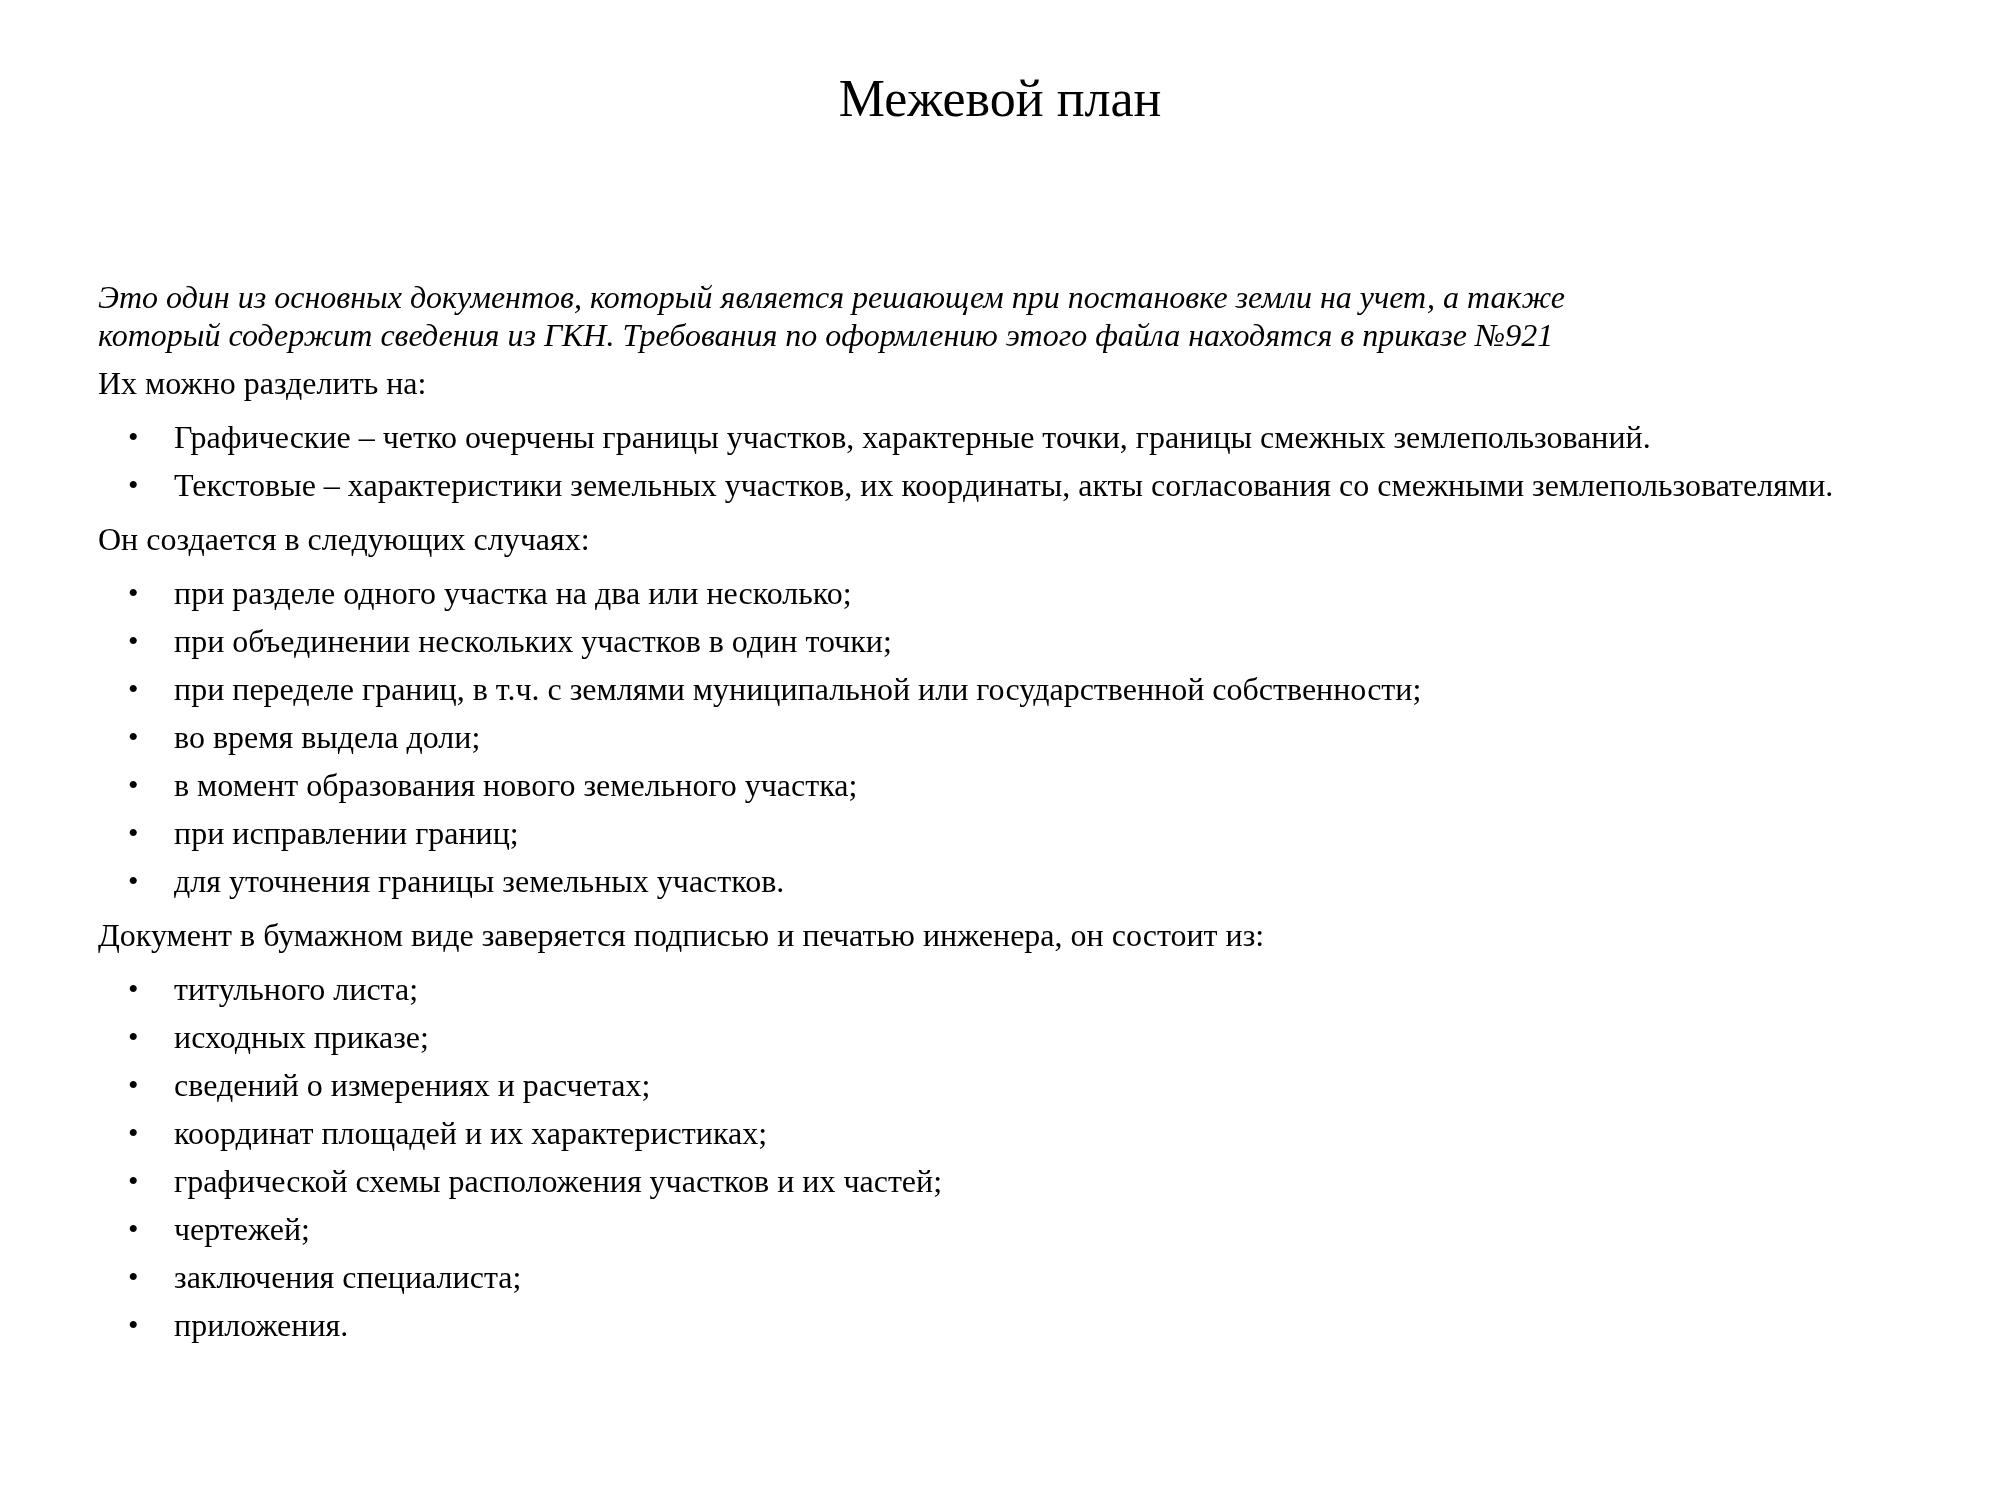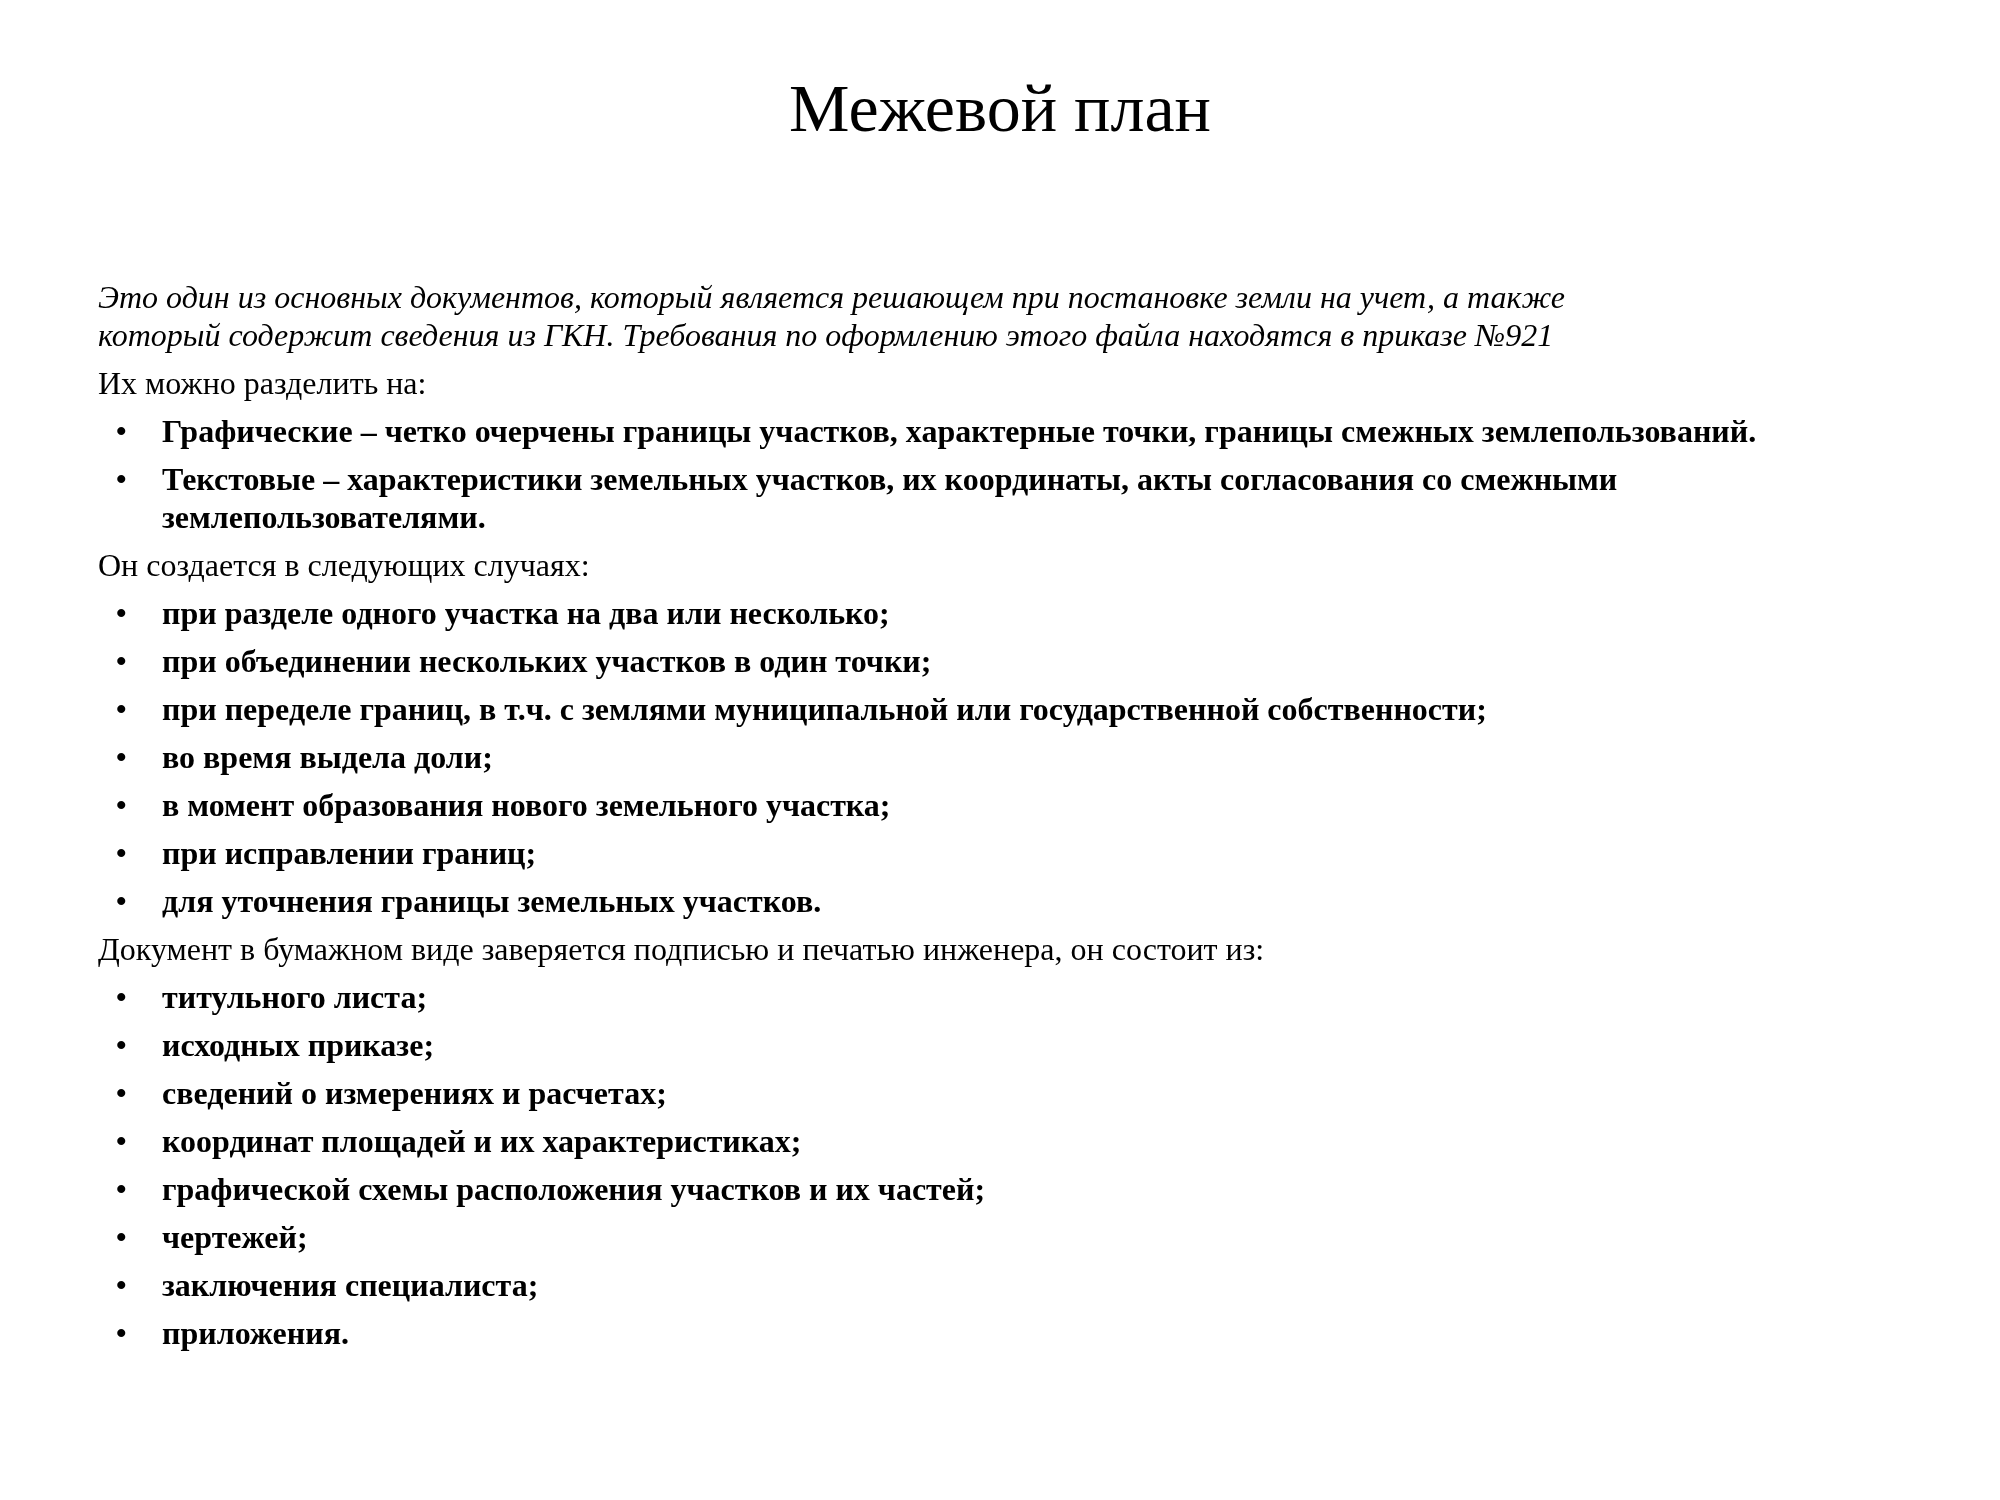--- a/index.html
+++ b/index.html
@@ -15,21 +15,21 @@
     color: #000000;
     font-family: "Liberation Serif", "DejaVu Serif", serif;
     overflow: hidden;
   }
   .title {
     position: absolute;
     top: 68px;
     left: 0;
     width: 100%;
     text-align: center;
-    font-size: 68px;
+    font-size: 52px;
     font-weight: 400;
     line-height: 1.2;
     margin: 0;
   }
   .content {
     position: absolute;
     left: 98px;
     top: 268px;
     width: 1780px;
     font-size: 32px;
@@ -40,23 +40,22 @@
   }
   .para-lines {
     margin: 10px 0 0 0;
   }
   .para-lines div {
     line-height: 38px;
     font-style: italic;
   }
   .content ul {
     list-style: none;
-    margin: 4px;
+    margin: 16px;
     padding: 0;
-    font-weight: bold;
   }
   .content li {
     position: relative;
     padding-left: 60px;
     margin-top: 10px;
   }
   .content li::before {
     content: "\2022";
     position: absolute;
     left: 14px;

